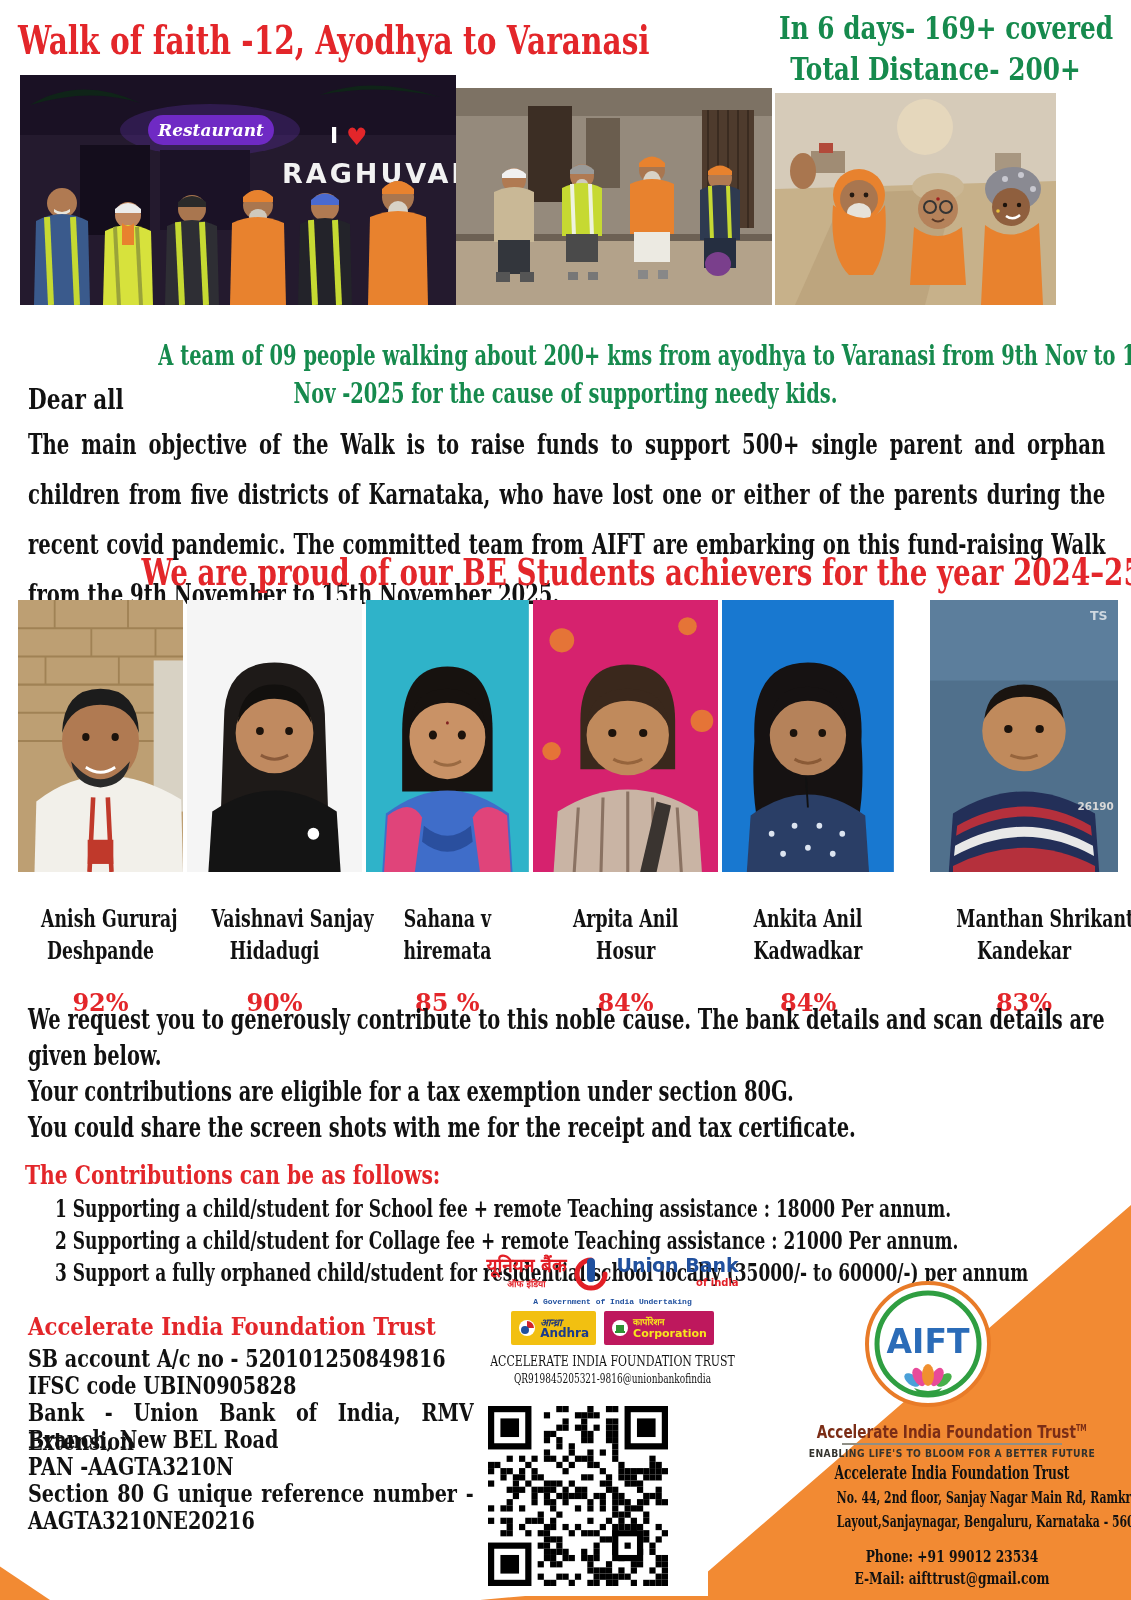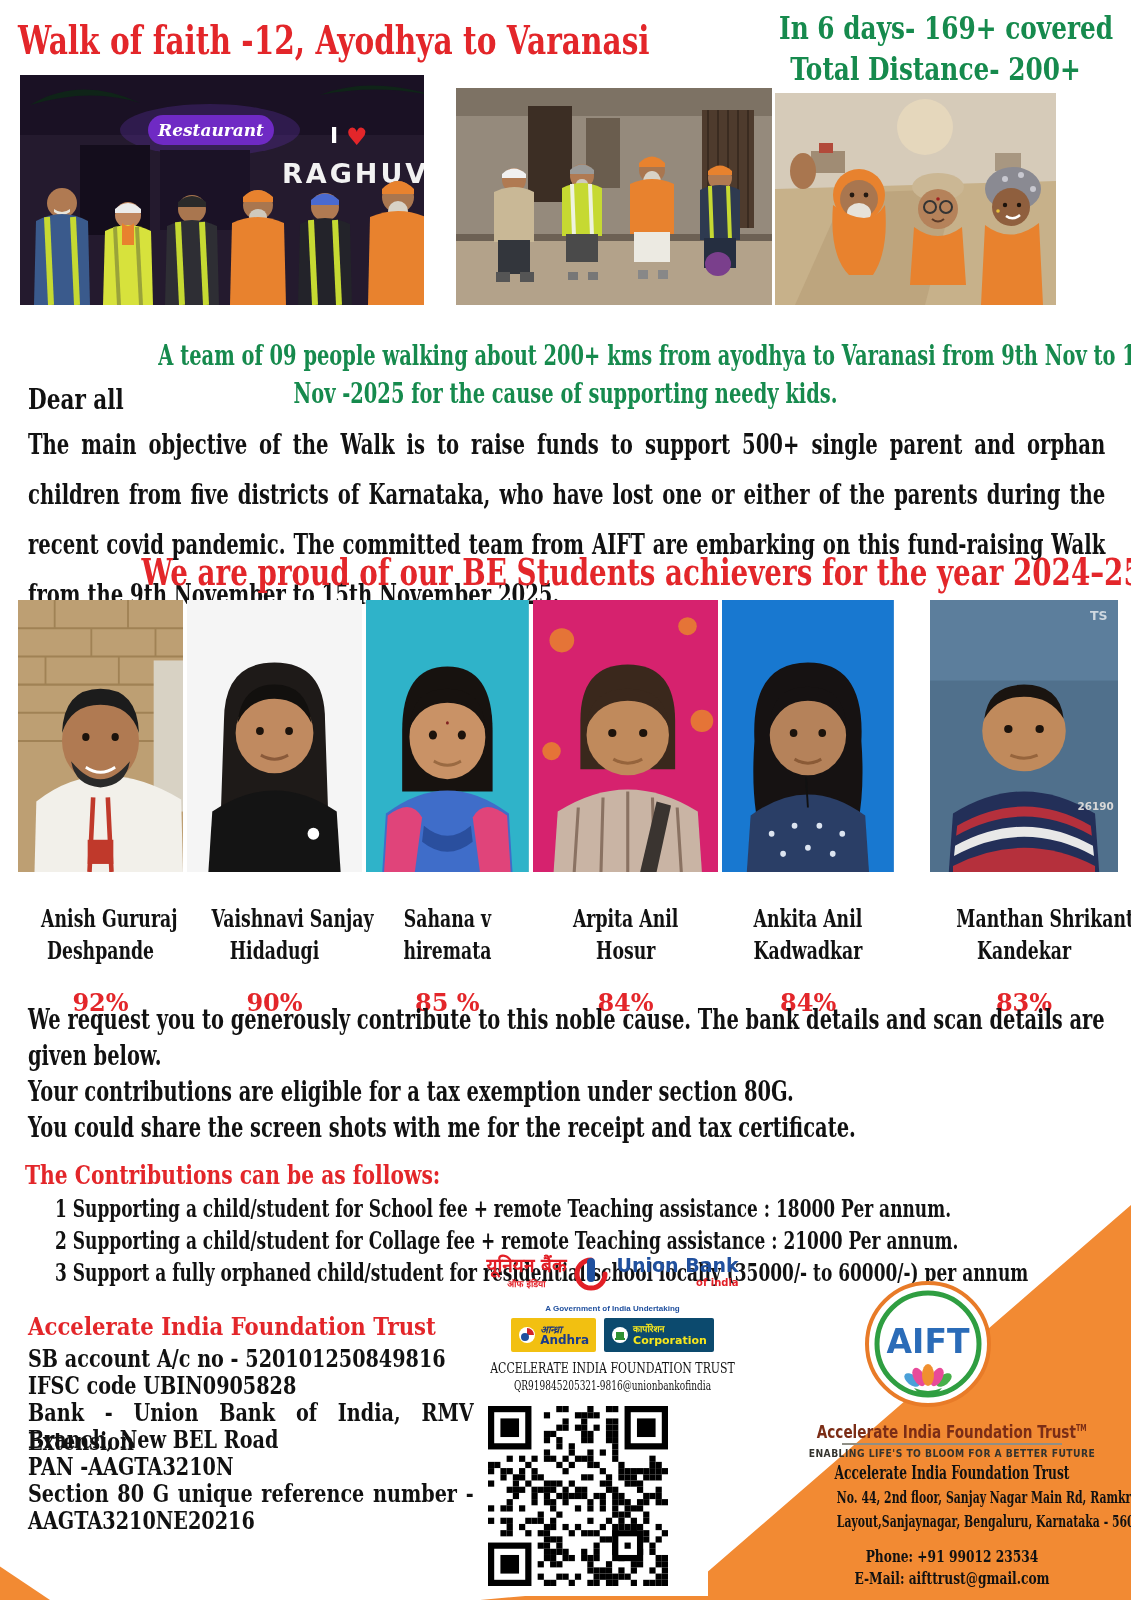--- a/index.html
+++ b/index.html
@@ -37,26 +37,26 @@
   .orangeCorner{left:0;top:1552px;width:50px;height:48px;background:#f28a33;
       clip-path:polygon(0 30%,100% 100%,0 100%);}
   .bankline{left:28px;font-size:24px;transform:scaleX(.80);}
   .bankjust{width:557px;text-align:justify;text-align-last:justify;white-space:normal;}
   .ub{left:440px;top:1256px;width:345px;text-align:center;}
   .ubrow{display:flex;justify-content:center;align-items:flex-start;gap:7px;}
   .ubhi{color:#e21f26;font-size:19px;line-height:19px;font-family:"DejaVu Sans",sans-serif;}
   .ubhi small{font-size:9px;display:block;}
   .uben{color:#20509e;font-size:19px;line-height:18px;text-align:left;font-family:"DejaVu Sans",sans-serif;}
   .uben small{display:block;color:#e21f26;font-size:10px;text-align:right;}
-  .ubgov{font-family:Liberation Sans, sans-serif;font-size:8px;color:#20509e;margin-top:10px;}
+  .ubgov{font-family:Liberation Mono, monospace;font-size:8px;color:#20509e;margin-top:3px;}
   .badges{display:flex;justify-content:center;gap:8px;margin-top:5px;}
   .badge{height:34px;display:flex;align-items:center;gap:4px;padding:0 7px;border-radius:2px;
          font-family:"DejaVu Sans",sans-serif;}
   .bAndhra{background:#f2c011;}
-  .bCorp{background:#0c4a6e;justify-content:center;}
+  .bCorp{background:#be185d;justify-content:center;}
   .badge .txt{text-align:left;line-height:11px;}
   .bAndhra .hi{font-size:10px;color:#233a7a;font-style:italic;}
   .bAndhra .en{font-size:12px;color:#1a3a8c;font-weight:bold;}
   .bCorp .hi{font-size:9px;color:#f8e71c;}
   .bCorp .en{font-size:11px;color:#f8e71c;font-weight:bold;}
   .ubtrust{margin-top:8px;font-size:14px;font-weight:400;transform:scaleX(.78);transform-origin:center top;white-space:nowrap;}
   .ubqr{margin-top:3px;font-size:12px;font-weight:400;transform:scaleX(.75);transform-origin:center top;white-space:nowrap;}
   .qrbox{left:476px;top:1396px;width:232px;height:200px;background:#fff;}
   .qrbox svg{position:absolute;left:12px;top:10px;}
   .aiftlogo{left:863px;top:1281px;}
@@ -75,21 +75,21 @@
 <body>
 
 <div class="pg">
 
   <div class="abs title red nw sx">Walk of faith -12, Ayodhya to Varanasi</div>
   <div class="abs stats grn ctr sxc">
     <div class="nw">In 6 days- 169+ covered</div>
     <div class="nw">Total Distance- 200+</div>
   </div>
 
-  <div class="photo" style="left:20px;top:75px;width:404px;height:230px;">
+  <div class="photo" style="left:20px;top:75px;width:436px;height:230px;">
     <svg width="436" height="230" viewBox="0 0 436 230">
       <rect width="436" height="230" fill="#241a2e"></rect>
       <rect x="0" y="0" width="436" height="60" fill="#1a1124"></rect>
       <path d="M10,30 Q60,0 120,28 Q70,12 10,30" fill="#0f2418"></path>
       <path d="M300,20 Q350,0 420,22 Q360,8 300,20" fill="#0f2418"></path>
       <ellipse cx="190" cy="55" rx="90" ry="26" fill="#5a2f9a" opacity=".35"></ellipse>
       <rect x="128" y="40" width="126" height="30" rx="15" fill="#6f2ac4"></rect>
       <text x="191" y="61" font-size="17" font-style="italic" fill="#ffffff" text-anchor="middle" font-family="DejaVu Serif, serif">Restaurant</text>
       <rect x="60" y="70" width="70" height="90" fill="#140d1c"></rect>
       <rect x="140" y="75" width="90" height="80" fill="#1b1226"></rect>

